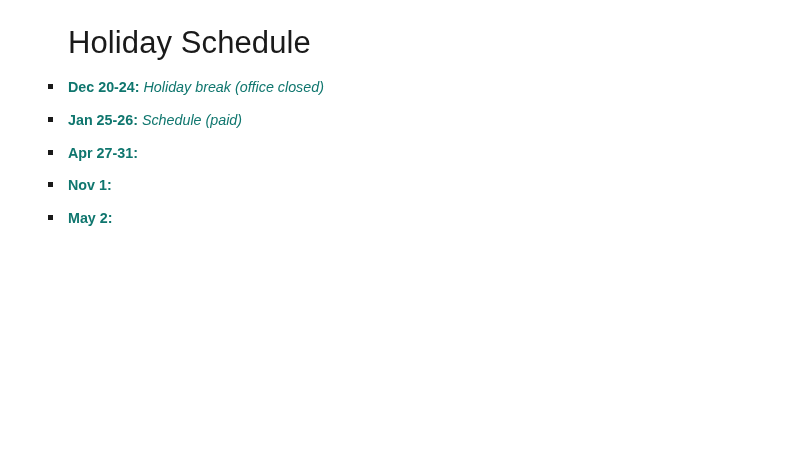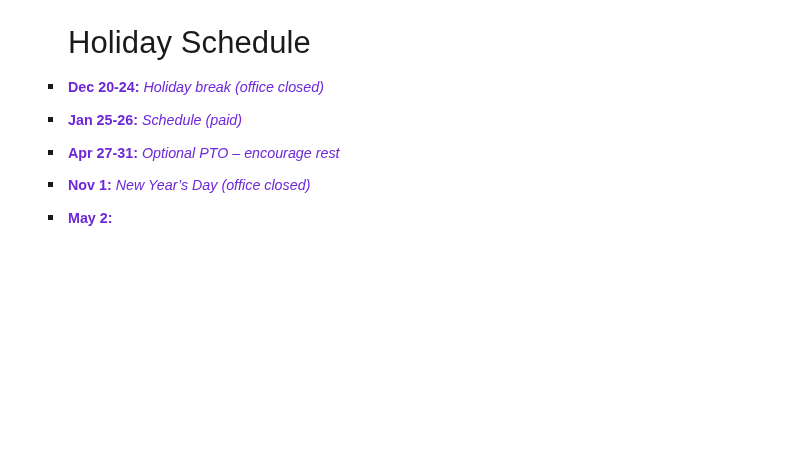--- a/index.html
+++ b/index.html
@@ -42,21 +42,21 @@
     padding: 0;
     list-style: none;
   }
   .bullet-item {
     position: relative;
     display: flex;
     align-items: baseline;
     padding-left: 20px;
     margin-bottom: 13.5px;
     font-size: 14.3px;
-    color: #6d28d9;
+    color: #0f766e;
     line-height: 1.35;
   }
   .bullet-marker {
     position: absolute;
     left: 0px;
     top: 6px;
     width: 5px;
     height: 5px;
     background: #1a1a1a;
   }
@@ -87,27 +87,25 @@
 
     <li class="bullet-item">
       <span class="bullet-marker"></span>
       <span class="bullet-lead">Jan 25-26:</span>
       <span class="bullet-text">Schedule (paid)</span>
     </li>
 
     <li class="bullet-item">
       <span class="bullet-marker"></span>
       <span class="bullet-lead">Apr 27-31:</span>
-      <span class="bullet-text">Optional PTO – encourage rest</span>
     </li>
 
     <li class="bullet-item">
       <span class="bullet-marker"></span>
       <span class="bullet-lead">Nov 1:</span>
-      <span class="bullet-text">New Year’s Day (office closed)</span>
     </li>
 
     <li class="bullet-item">
       <span class="bullet-marker"></span>
       <span class="bullet-lead">May 2:</span>
     </li>
 
   </ul>
 
 </div>

